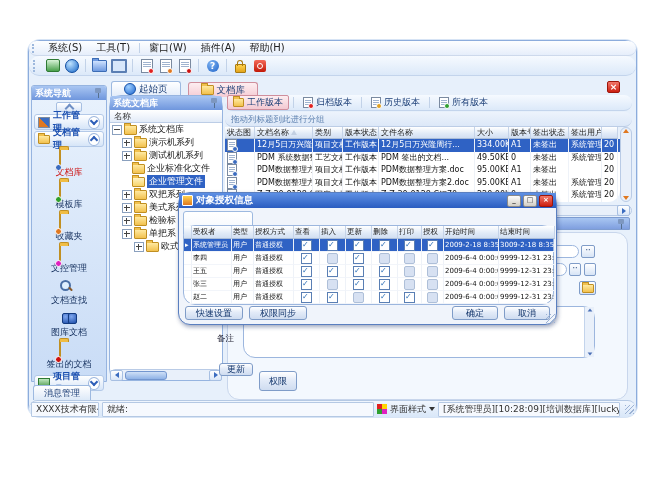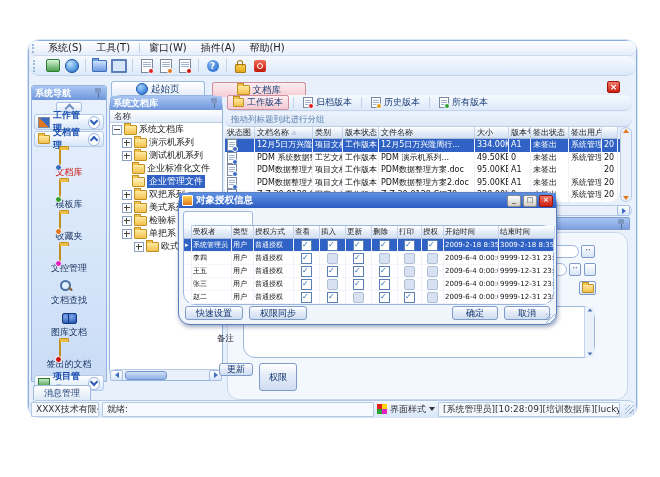--- a/index.html
+++ b/index.html
@@ -60,21 +60,21 @@
   .mag::after{content:"";position:absolute;left:9px;top:9px;width:5px;height:2px;background:#8a5a2a;
     transform:rotate(45deg);border-radius:1px;}
   .tri-up{width:0;height:0;border-left:3px solid transparent;border-right:3px solid transparent;border-bottom:4px solid #e07820;}
   .tri-down{width:0;height:0;border-left:3px solid transparent;border-right:3px solid transparent;border-top:4px solid #e07820;}
   .tri-right{width:0;height:0;border-top:3px solid transparent;border-bottom:3px solid transparent;border-left:4px solid #3b6cc0;}
   .sort{width:0;height:0;border-left:3px solid transparent;border-right:3px solid transparent;border-bottom:5px solid #c2cfe2;}
   
   .tabstrip{left:82px;top:39px;width:525px;height:14px;}
   .tab{height:14px;border:1px solid #9db9e0;border-bottom:none;border-radius:3px 3px 0 0;
     background:linear-gradient(#ffffff,#e4edfa);display:inline-flex;align-items:center;gap:3px;
-    padding:0 24px;font-size:9.5px;color:#1c3f77;margin-right:2px;}
+    padding:0 12px;font-size:9.5px;color:#1c3f77;margin-right:2px;}
   .tab.active{background:linear-gradient(#fdeef1,#f5ccd4);border-color:#cf8f9d;}
   .homeicon{width:10px;height:10px;border-radius:50%;background:radial-gradient(circle at 35% 30%,#9fd0ff,#1f66cf);border:1px solid #1450a8;}
   .closebox{width:13px;height:12px;border-radius:2px;background:linear-gradient(#f2776a,#cc1f10);
     color:#fff;font-size:9px;line-height:11px;text-align:center;font-weight:bold;border:1px solid #9e150a;}
   
   .sidebar{left:2px;top:44px;width:76px;height:297px;background:linear-gradient(#e9f2fd,#c9dcf6);
     border:1px solid #96b4e0;border-radius:3px 3px 0 0;}
   .pane-hdr{height:14px;background:linear-gradient(#a9c6f2,#6f96dd);border-radius:2px 2px 0 0;color:#fff;
     font-size:9px;font-weight:bold;display:flex;align-items:center;padding:0 3px;justify-content:space-between;}
   .scrollup{margin:2px auto;width:24px;height:8px;background:linear-gradient(#fff,#dbe7f8);border:1px solid #a7bfe2;
@@ -462,21 +462,21 @@
       </div>
       <div class="grow">
         <span class="c">
             <span class="page">
               <span class="badge" style="background:#3b6cc0;"></span>
             </span>
           </span>
         <span class="c">PDM 系统数据整理检...</span>
           <span class="c">工艺文档</span>
         <span class="c">工作版本</span>
-          <span class="c">PDM 演示机系列...</span>
+          <span class="c">PDM 签出的文档...</span>
         <span class="c">49.50KB</span>
           <span class="c">0</span>
         <span class="c">未签出</span>
           <span class="c">系统管理员</span>
         <span class="c">20</span>
       </div>
       <div class="grow">
         <span class="c">
             <span class="page">
               <span class="badge" style="background:#3b6cc0;"></span>
@@ -553,21 +553,21 @@
     </div>
 
   <div class="r" style="left:188px;top:292px;font-size:8.5px;color:#223;">备注</div>
   <div class="r tarea" style="left:214px;top:265px;width:352px;height:52px;">
     <span class="vsb">
       <span class="tri-up" style="border-bottom-color:#4a6fb5;transform:scale(.8);"></span>
       <span class="tri-down" style="border-top-color:#4a6fb5;transform:scale(.8);"></span>
     </span>
   </div>
   <div class="r xpbtn" style="left:190px;top:322px;width:34px;height:13px;">更新</div>
-  <div class="r xpbtn" style="left:230px;top:322px;width:38px;height:28px;">权限</div>
+  <div class="r xpbtn" style="left:230px;top:330px;width:38px;height:20px;">权限</div>
 
   <div class="r dialog">
     <div class="dtitle">
       <span class="dico"></span>
       <span>对象授权信息</span>
       <span style="margin-left:auto;display:flex;gap:2px;">
         <span class="wbtn">_</span>
         <span class="wbtn">□</span>
         <span class="wbtn close">×</span>
       </span>

